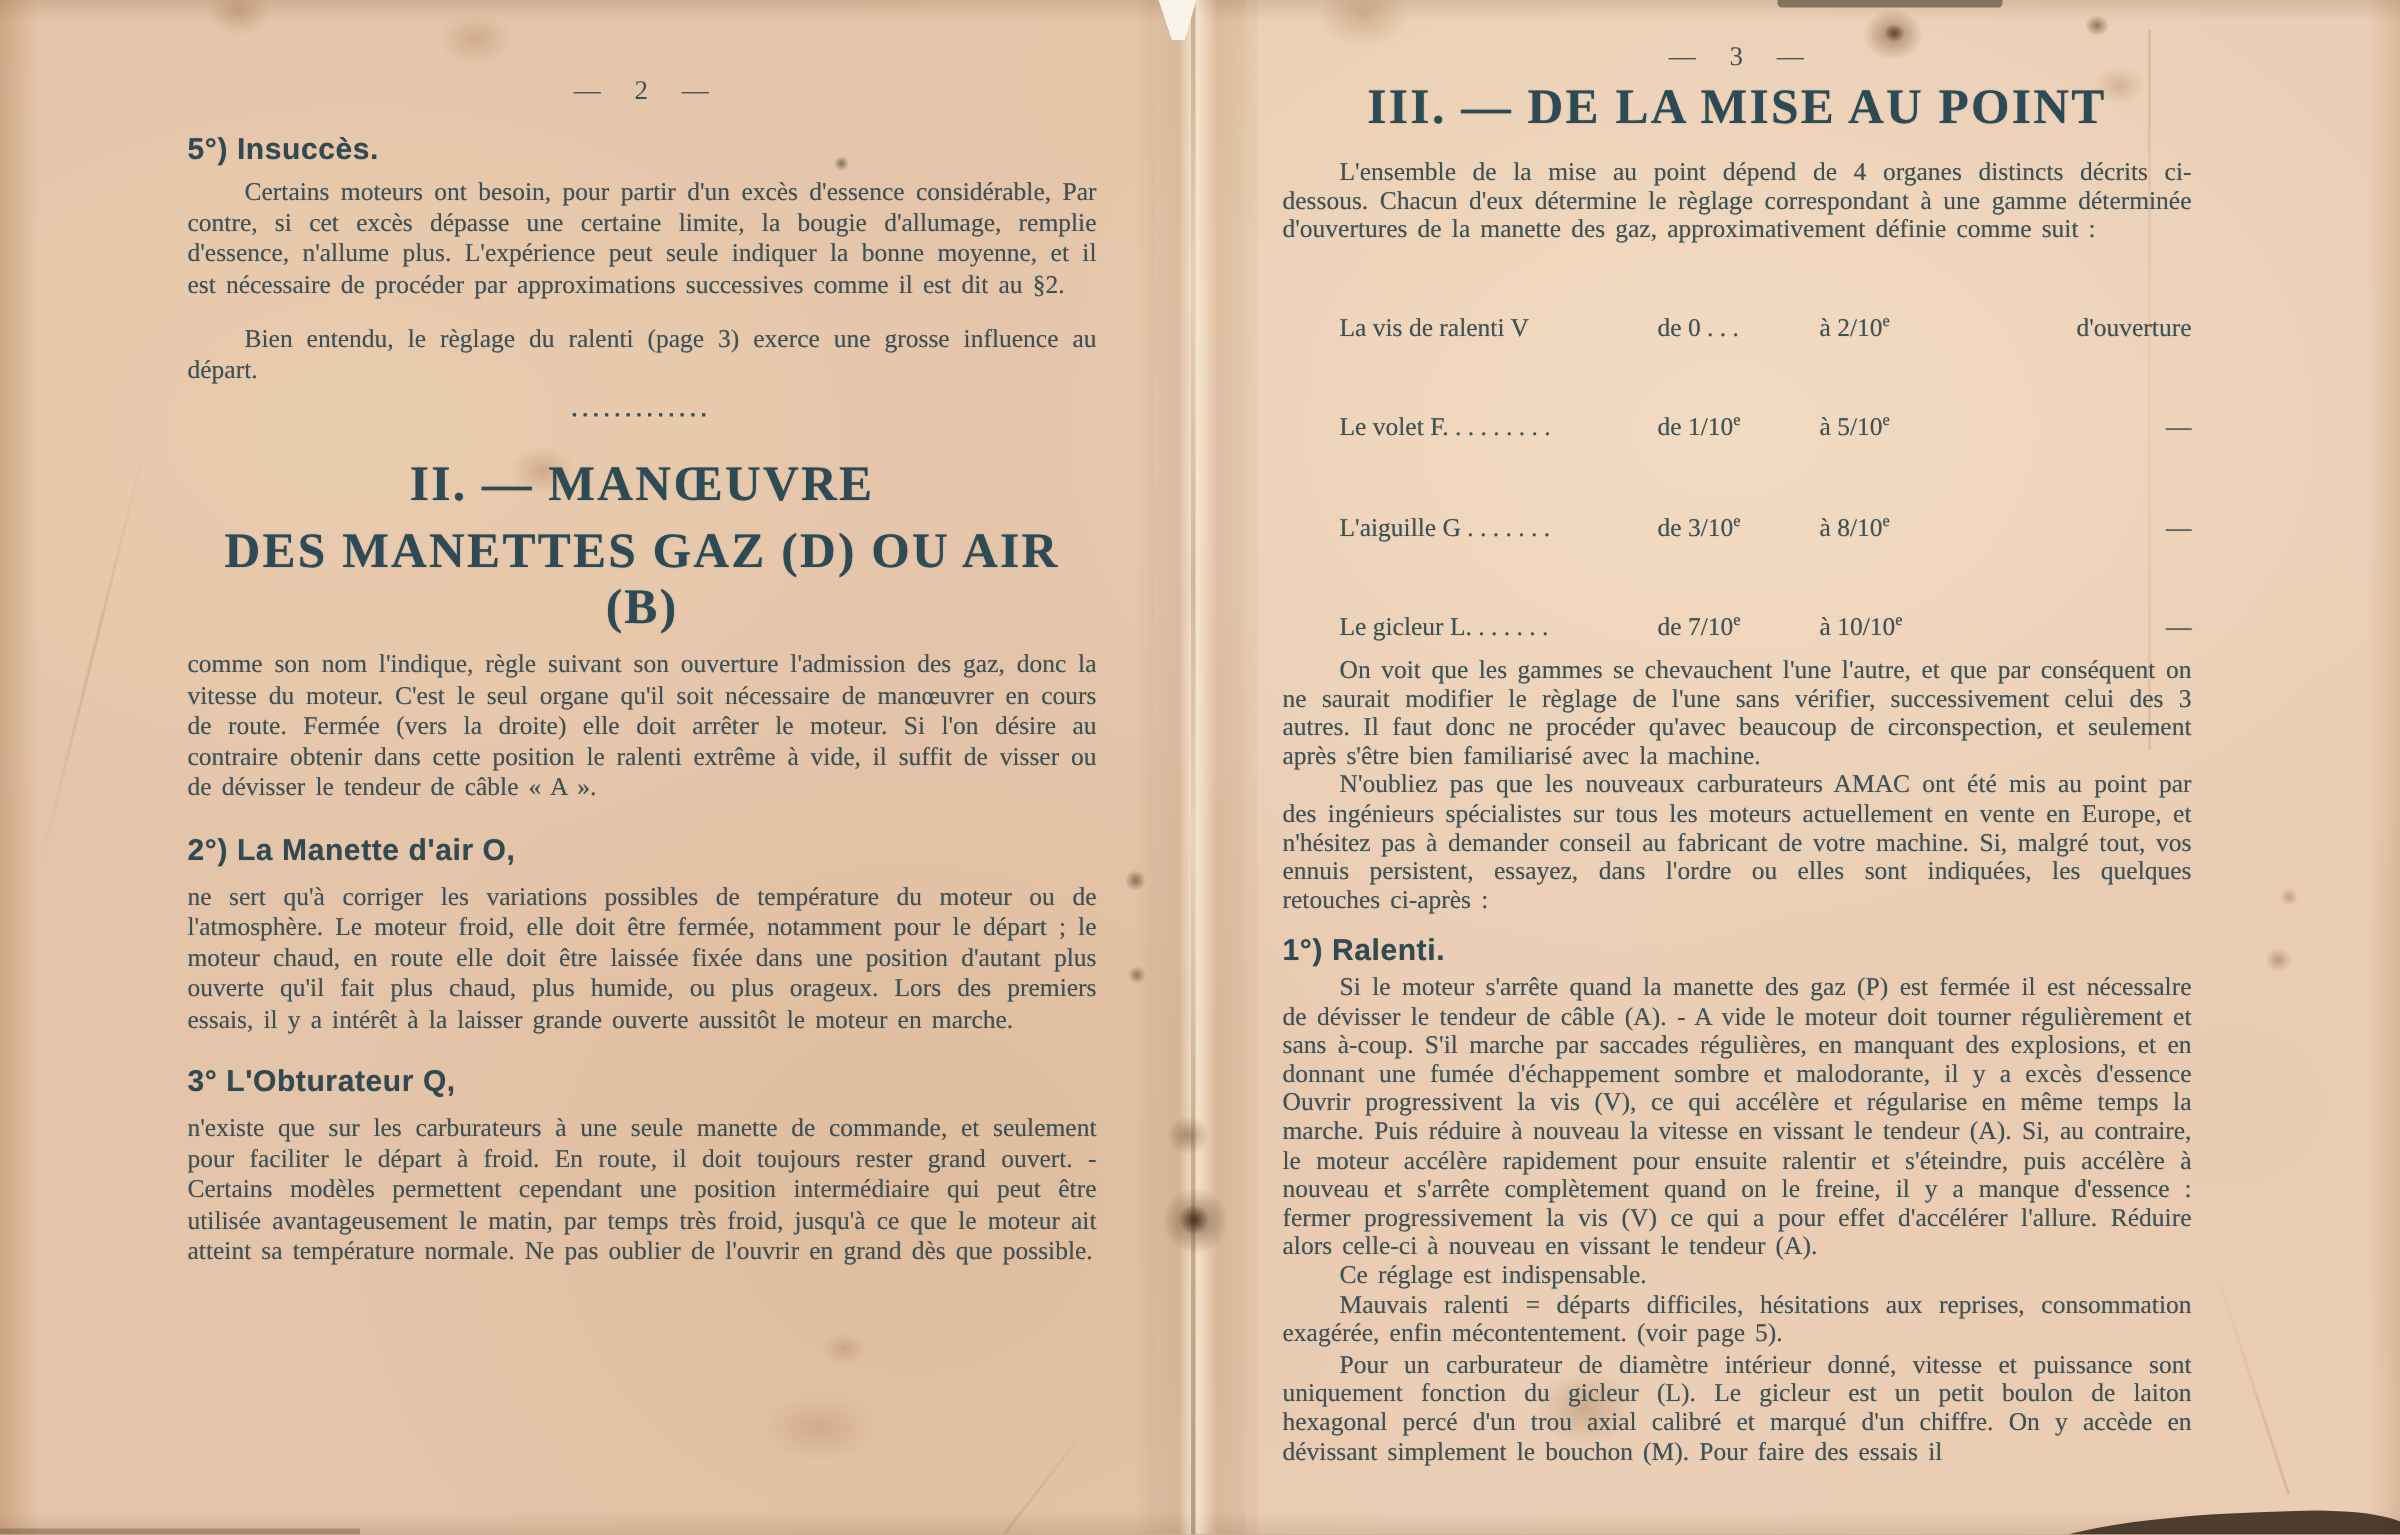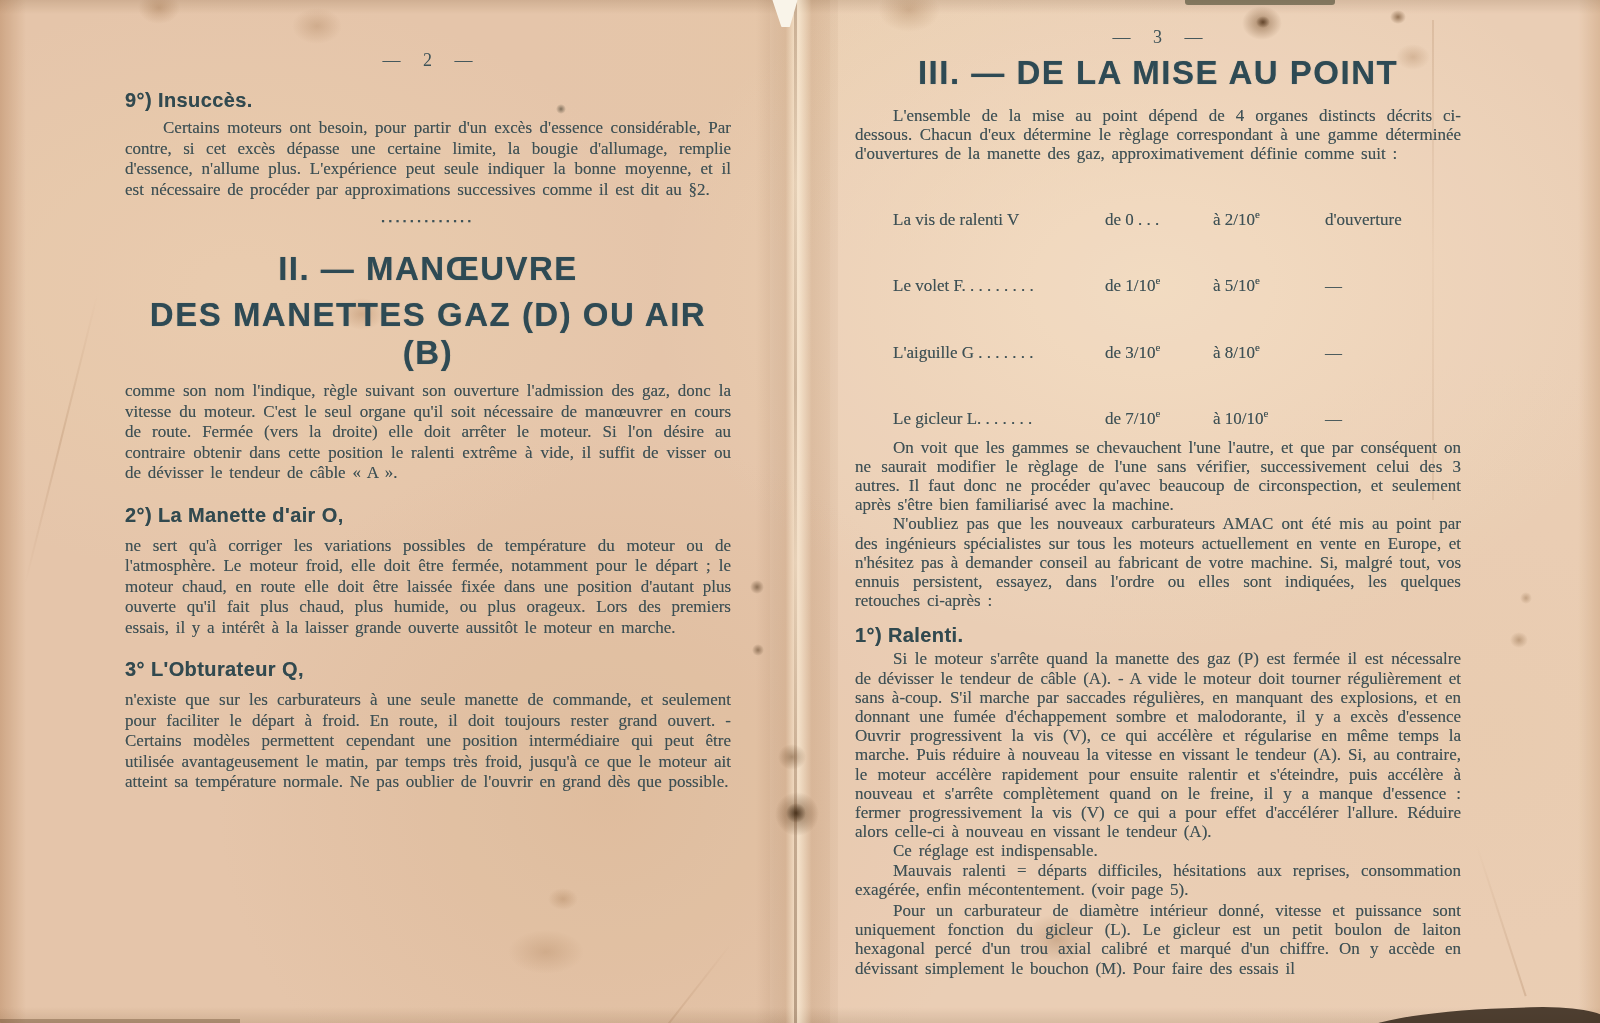--- a/index.html
+++ b/index.html
@@ -67,34 +67,34 @@
   .body-txt{font-size:17px;line-height:20.5px;text-align:justify;
     word-spacing:2.5px;color:rgba(56,76,82,.94);
     text-shadow:0 0 .6px rgba(56,76,82,.5);}
   .page-right .body-txt{line-height:19.2px;}
   .indent{text-indent:38px;}
 
   .subhead{font-family:"Liberation Sans", sans-serif;font-weight:bold;
     font-size:20px;color:#31494f;letter-spacing:.4px;
     text-shadow:0 0 .6px rgba(49,73,79,.5);}
 
-  .chapter{font-family:Liberation Sans, sans-serif;font-weight:bold;
+  .chapter{font-family:Liberation Serif, serif;font-weight:bold;
     text-align:center;color:#2e4a54;letter-spacing:1.5px;
     text-shadow:0 0 .8px rgba(46,74,84,.55);}
   .chapter.l1{font-size:33px;}
   .chapter.l2{font-size:33px;}
 
   .divider{text-align:center;font-size:9px;letter-spacing:4px;
     color:#3b5056;margin-top:14px;}
 
   
   .otable{margin-left:38px;margin-top:6px;font-size:17px;line-height:21.5px;
     color:rgba(56,76,82,.94);text-shadow:0 0 .6px rgba(56,76,82,.5);}
   .trow{display:grid;grid-template-columns:212px 108px 112px 1fr;margin-top:45px;}
-  .trow .note{text-align:left;}
+  .trow .note{text-align:right;}
   sup{font-size:11px;line-height:0;}
 
   
   .mt6{margin-top:6px;}  .mt8{margin-top:8px;}
   .mt14{margin-top:14px;} .mt18{margin-top:18px;}
   .mt20{margin-top:20px;} .mt24{margin-top:24px;} .mt26{margin-top:26px;}
 </style>
 </head>
 <body>
 
@@ -136,22 +136,23 @@
   <div>
     <div class="crease" style="left:60px;top:290px;width:2px;height:300px;transform:rotate(14deg);background:linear-gradient(180deg,rgba(140,90,50,0),rgba(140,90,50,.18),rgba(140,90,50,0))"></div>
     <div class="crease" style="left:1432px;top:20px;width:2px;height:480px;background:linear-gradient(180deg,rgba(140,90,50,.16),rgba(140,90,50,.04),rgba(140,90,50,.14))"></div>
     <div class="crease" style="left:690px;top:930px;width:2px;height:130px;transform:rotate(38deg);background:linear-gradient(180deg,rgba(140,90,50,0),rgba(140,90,50,.22))"></div>
     <div class="crease" style="left:1500px;top:840px;width:2px;height:160px;transform:rotate(-18deg);background:linear-gradient(180deg,rgba(140,90,50,0),rgba(140,90,50,.2))"></div>
   </div>
 
   <div class="page page-left">
     <div class="pagenum">— 2 —</div>
 
-    <div class="subhead mt18">9°)  Insuccès.</div>
+    <div class="subhead mt18">5°)  Insuccès.</div>
     <p class="body-txt indent mt6" style="margin:6px 0 16px">Certains moteurs ont besoin, pour partir d'un excès d'essence considérable, Par contre, si cet excès dépasse une certaine limite, la bougie d'allumage, remplie d'essence, n'allume plus. L'expérience peut seule indiquer la bonne moyenne, et il est nécessaire de procéder par approximations successives comme il est dit au §2.</p>
+    <p class="body-txt indent" style="margin:10px 0 0">Bien entendu, le règlage du ralenti (page 3) exerce une grosse influence au départ.</p>
 
     <div class="divider">▪▪▪▪▪▪▪▪▪▪▪▪▪</div>
 
     <div class="chapter l1 mt24">II. — MANŒUVRE</div>
     <div class="chapter l2 mt8">DES MANETTES GAZ (D) OU AIR (B)</div>
 
     <p class="body-txt" style="margin:9px 0 0">comme son nom l'indique, règle suivant son ouverture l'admission des gaz, donc la vitesse du moteur. C'est le seul organe qu'il soit nécessaire de manœuvrer en cours de route. Fermée (vers la droite) elle doit arrêter le moteur. Si l'on désire au contraire obtenir dans cette position le ralenti extrême à vide, il suffit de visser ou de dévisser le tendeur de câble « A ».</p>
 
     <div class="subhead mt20">2°)  La Manette d'air O,</div>
     <p class="body-txt" style="margin:9px 0 0">ne sert qu'à corriger les variations possibles de température du moteur ou de l'atmosphère. Le moteur froid, elle doit être fermée, notamment pour le départ ; le moteur chaud, en route elle doit être laissée fixée dans une position d'autant plus ouverte qu'il fait plus chaud, plus humide, ou plus orageux. Lors des premiers essais, il y a intérêt à la laisser grande ouverte aussitôt le moteur en marche.</p>

